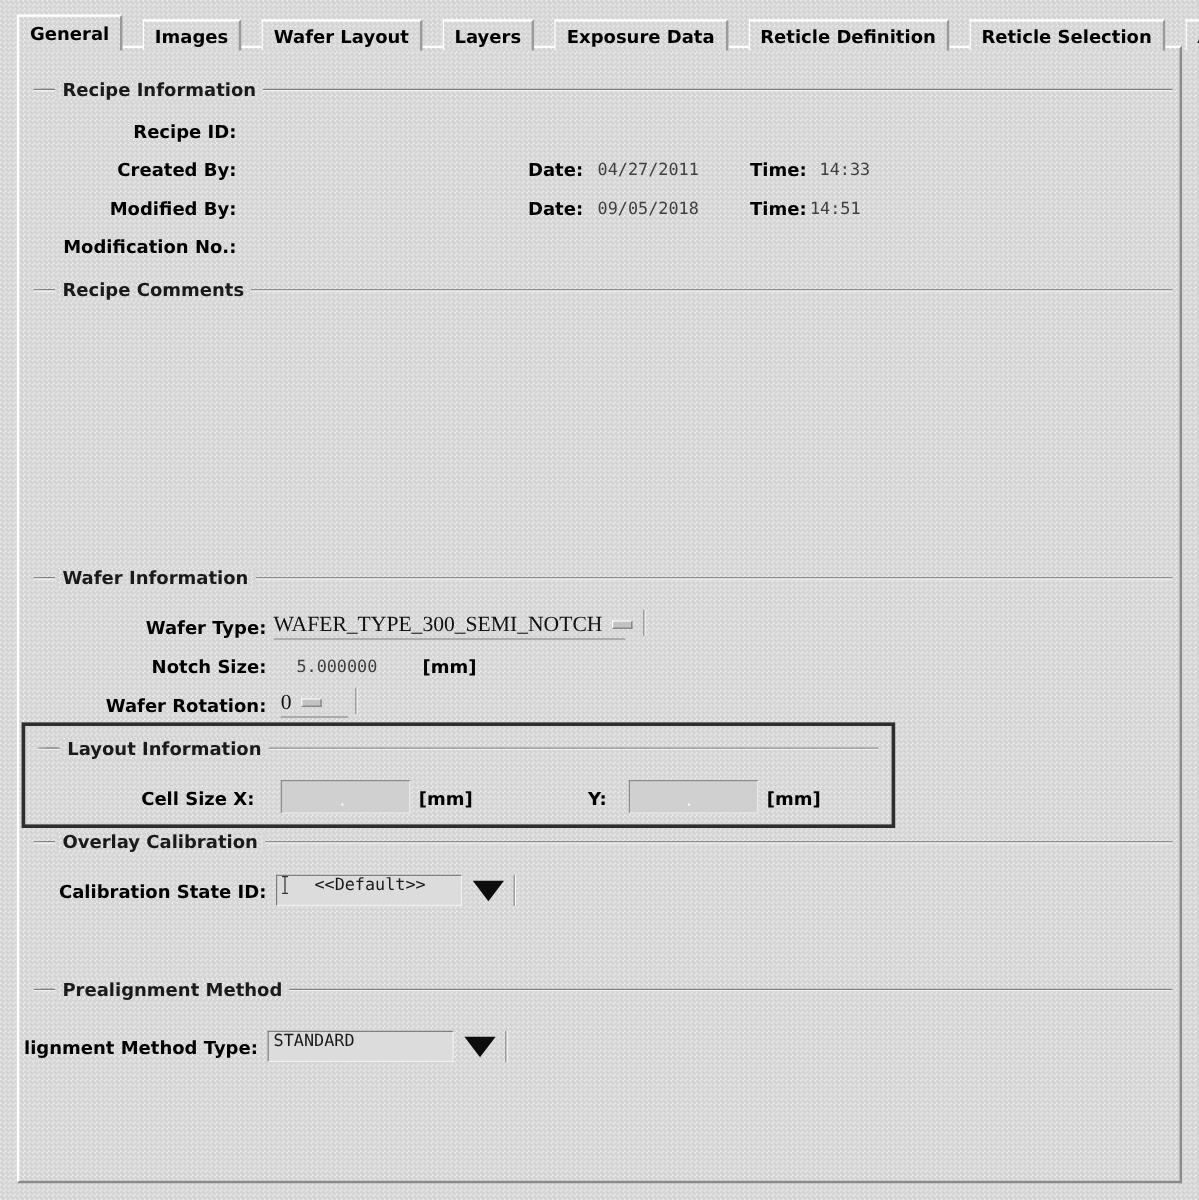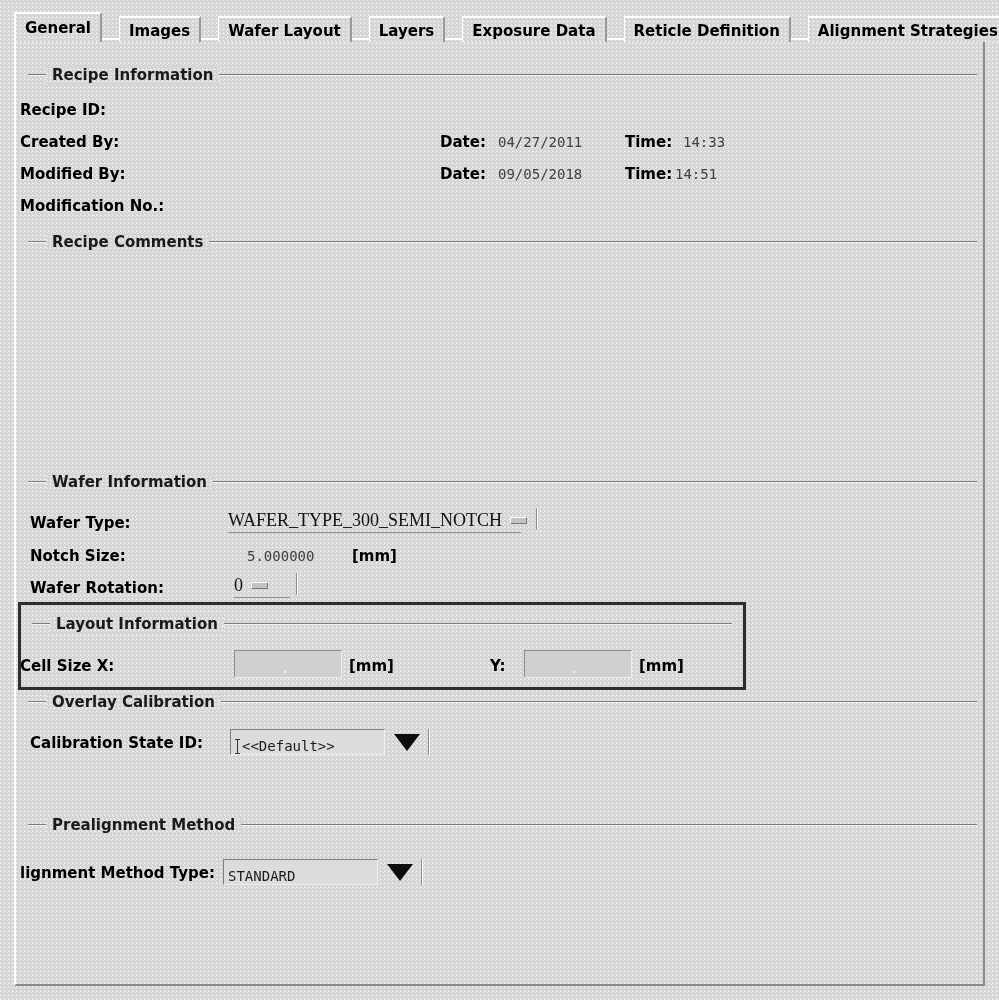--- a/index.html
+++ b/index.html
@@ -129,21 +129,21 @@
   }
 
   
   .lbl {
     position: absolute;
     font-size: 15px;
     font-weight: bold;
     color: #000;
     white-space: nowrap;
   }
-  .lbl.right { }
+  .lbl.right { text-align: right; }
   .val {
     position: absolute;
     font-family: "DejaVu Sans Mono", "Liberation Mono", monospace;
     font-size: 14px;
     color: #404040;
     white-space: nowrap;
   }
 
   
   .optionmenu {
@@ -200,23 +200,24 @@
   }
   .combo-field {
     flex: none;
     box-sizing: border-box;
     background: #dcdcdc;
     border-top: 1px solid #7e7e7e;
     border-left: 1px solid #7e7e7e;
     border-right: 1px solid #f0f0f0;
     border-bottom: 1px solid #f0f0f0;
     display: flex;
-    align-items: flex-end;
+    align-items: flex-start;
     padding-left: 4px;
     position: relative;
+    gap: 20px;
   }
   .combo-text {
     font-family: "DejaVu Sans Mono", "Liberation Mono", monospace;
     font-size: 14px;
     color: #1a1a1a;
     white-space: nowrap;
   }
   .caret {
     display: inline-block;
     width: 6px;
@@ -300,20 +301,23 @@
     <div class="tab">
       <span>Layers</span>
     </div>
     <div class="tab">
       <span>Exposure Data</span>
     </div>
     <div class="tab">
       <span>Reticle Definition</span>
     </div>
     <div class="tab">
+      <span>Reticle Selection</span>
+    </div>
+    <div class="tab">
       <span>Alignment Strategies</span>
     </div>
   </div>
 
   <div class="panel-shell"></div>
 
   <div class="group" style="left:28px; top:66px; width:949px; height:20px;">
     <div class="group-stub"></div>
     <div class="group-line"></div>
     <div class="group-title">Recipe Information</div>

